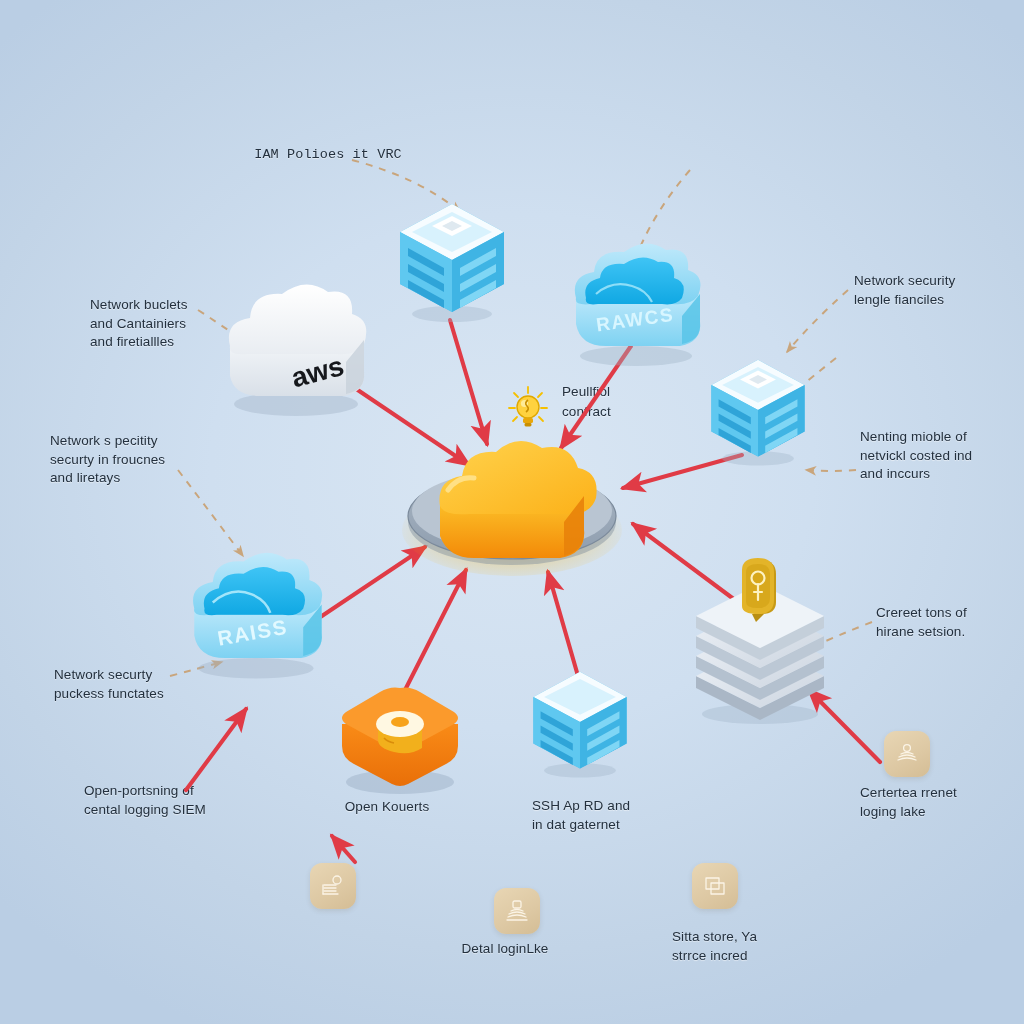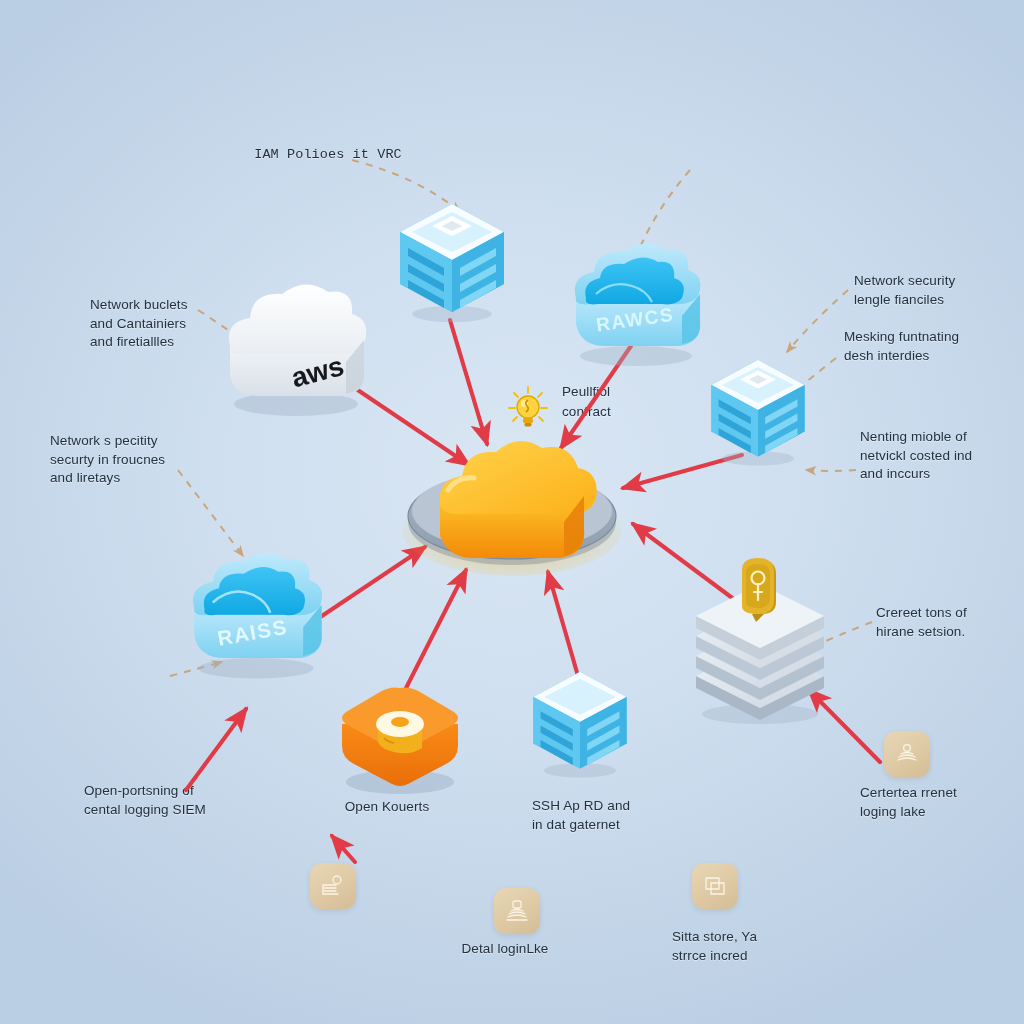--- a/index.html
+++ b/index.html
@@ -379,31 +379,31 @@
   <div class="lbl c" style="left:228px;top:146px;width:200px;font-family:Liberation Mono, monospace;">IAM Polioes it VRC</div>
 
 
   <div class="lbl l" style="left:90px;top:260px;width:190px;margin-top:36px;">Network buclets
 and Cantainiers
 and firetiallles</div>
 
   <div class="lbl l" style="left:854px;top:272px;width:170px;">Network security
 lengle fianciles</div>
 
-  <div class="lbl l" style="left:844px;top:328px;width:180px;">Mesking funtnating
-desh interdies</div>
 
   <div class="lbl l" style="left:50px;top:432px;width:190px;">Network s pecitity
 securty in froucnes
 and liretays</div>
 
   <div class="lbl l" style="left:860px;top:428px;width:170px;">Nenting mioble of
 netvickl costed ind
 and inccurs</div>
 
+  <div class="lbl l" style="left:54px;top:666px;width:180px;">Network securty
+puckess functates</div>
 
   <div class="lbl l" style="left:876px;top:604px;width:150px;">Crereet tons of
 hirane setsion.</div>
 
   <div class="lbl l" style="left:84px;top:782px;width:210px;">Open-portsning of
 cental logging SIEM</div>
 
   <div class="lbl c" style="left:292px;top:798px;width:190px;">Open Kouerts</div>
 
   <div class="lbl l" style="left:532px;top:788px;width:190px;margin-top:9px;">SSH Ap RD and

